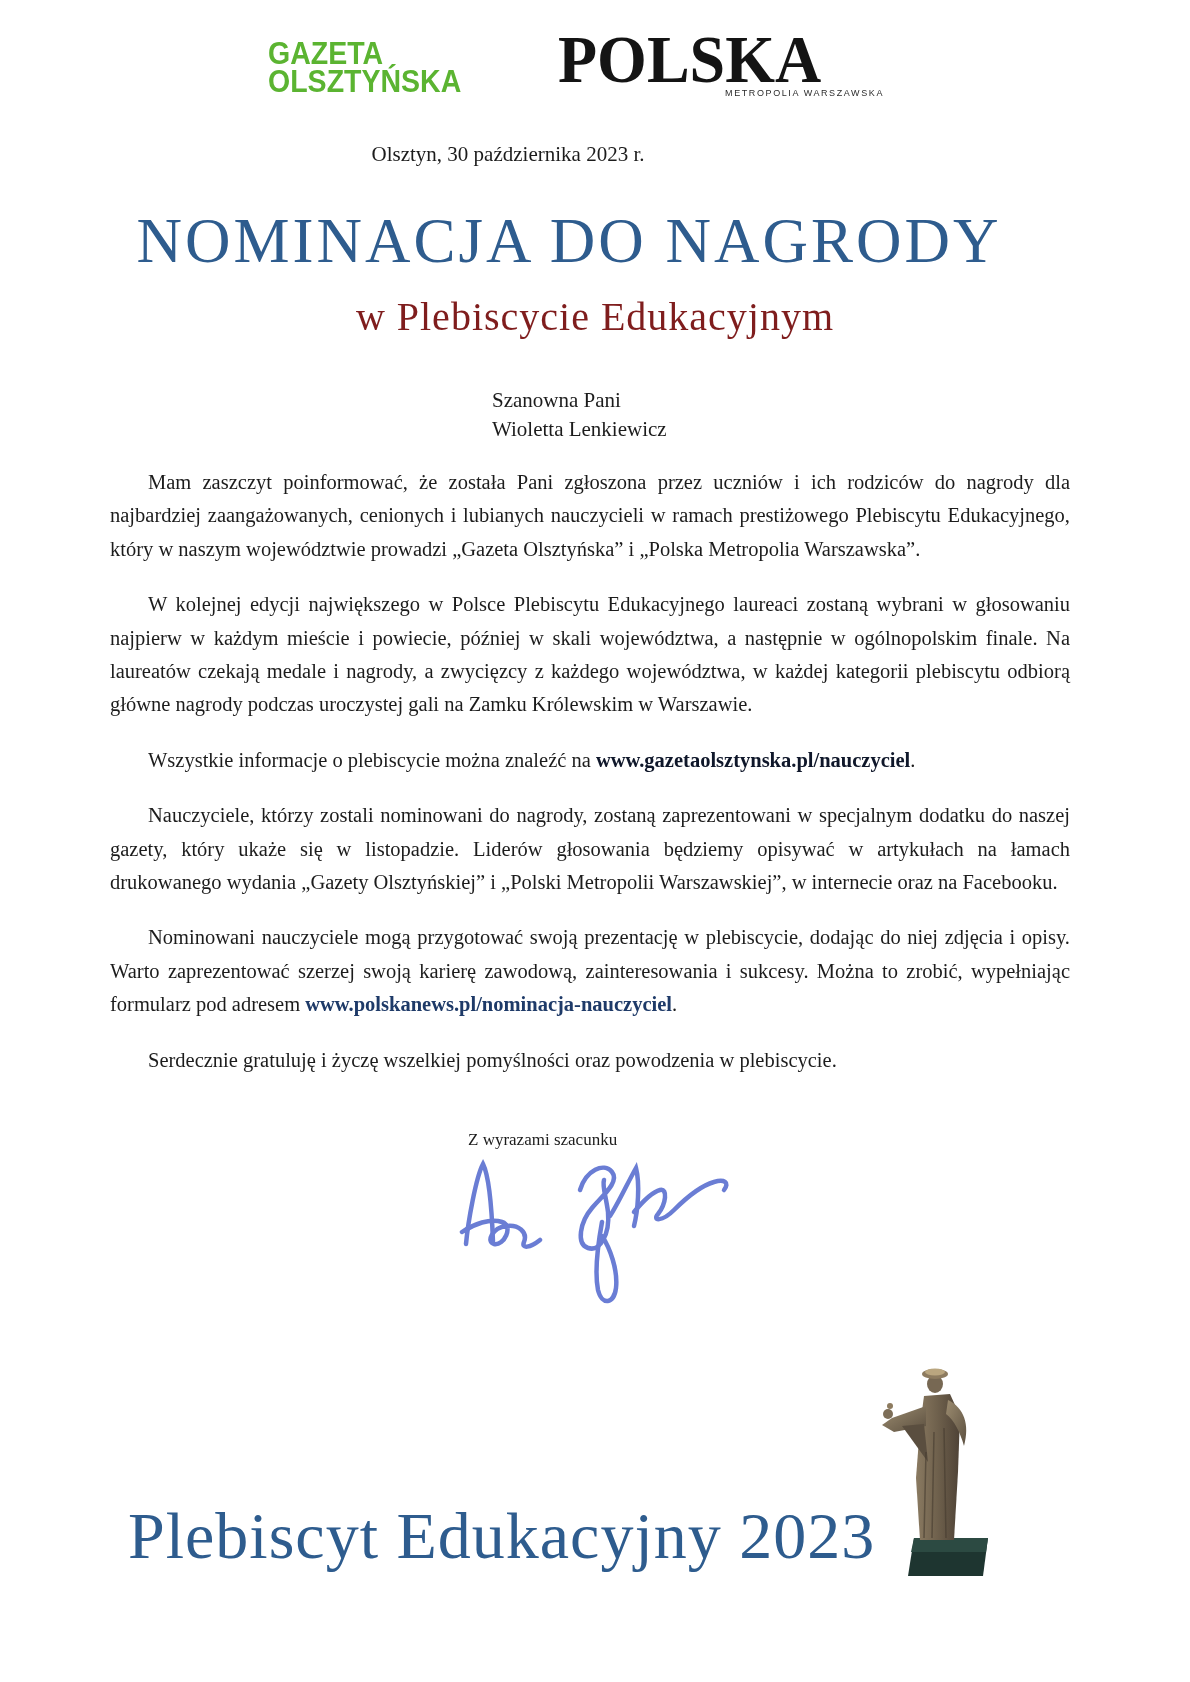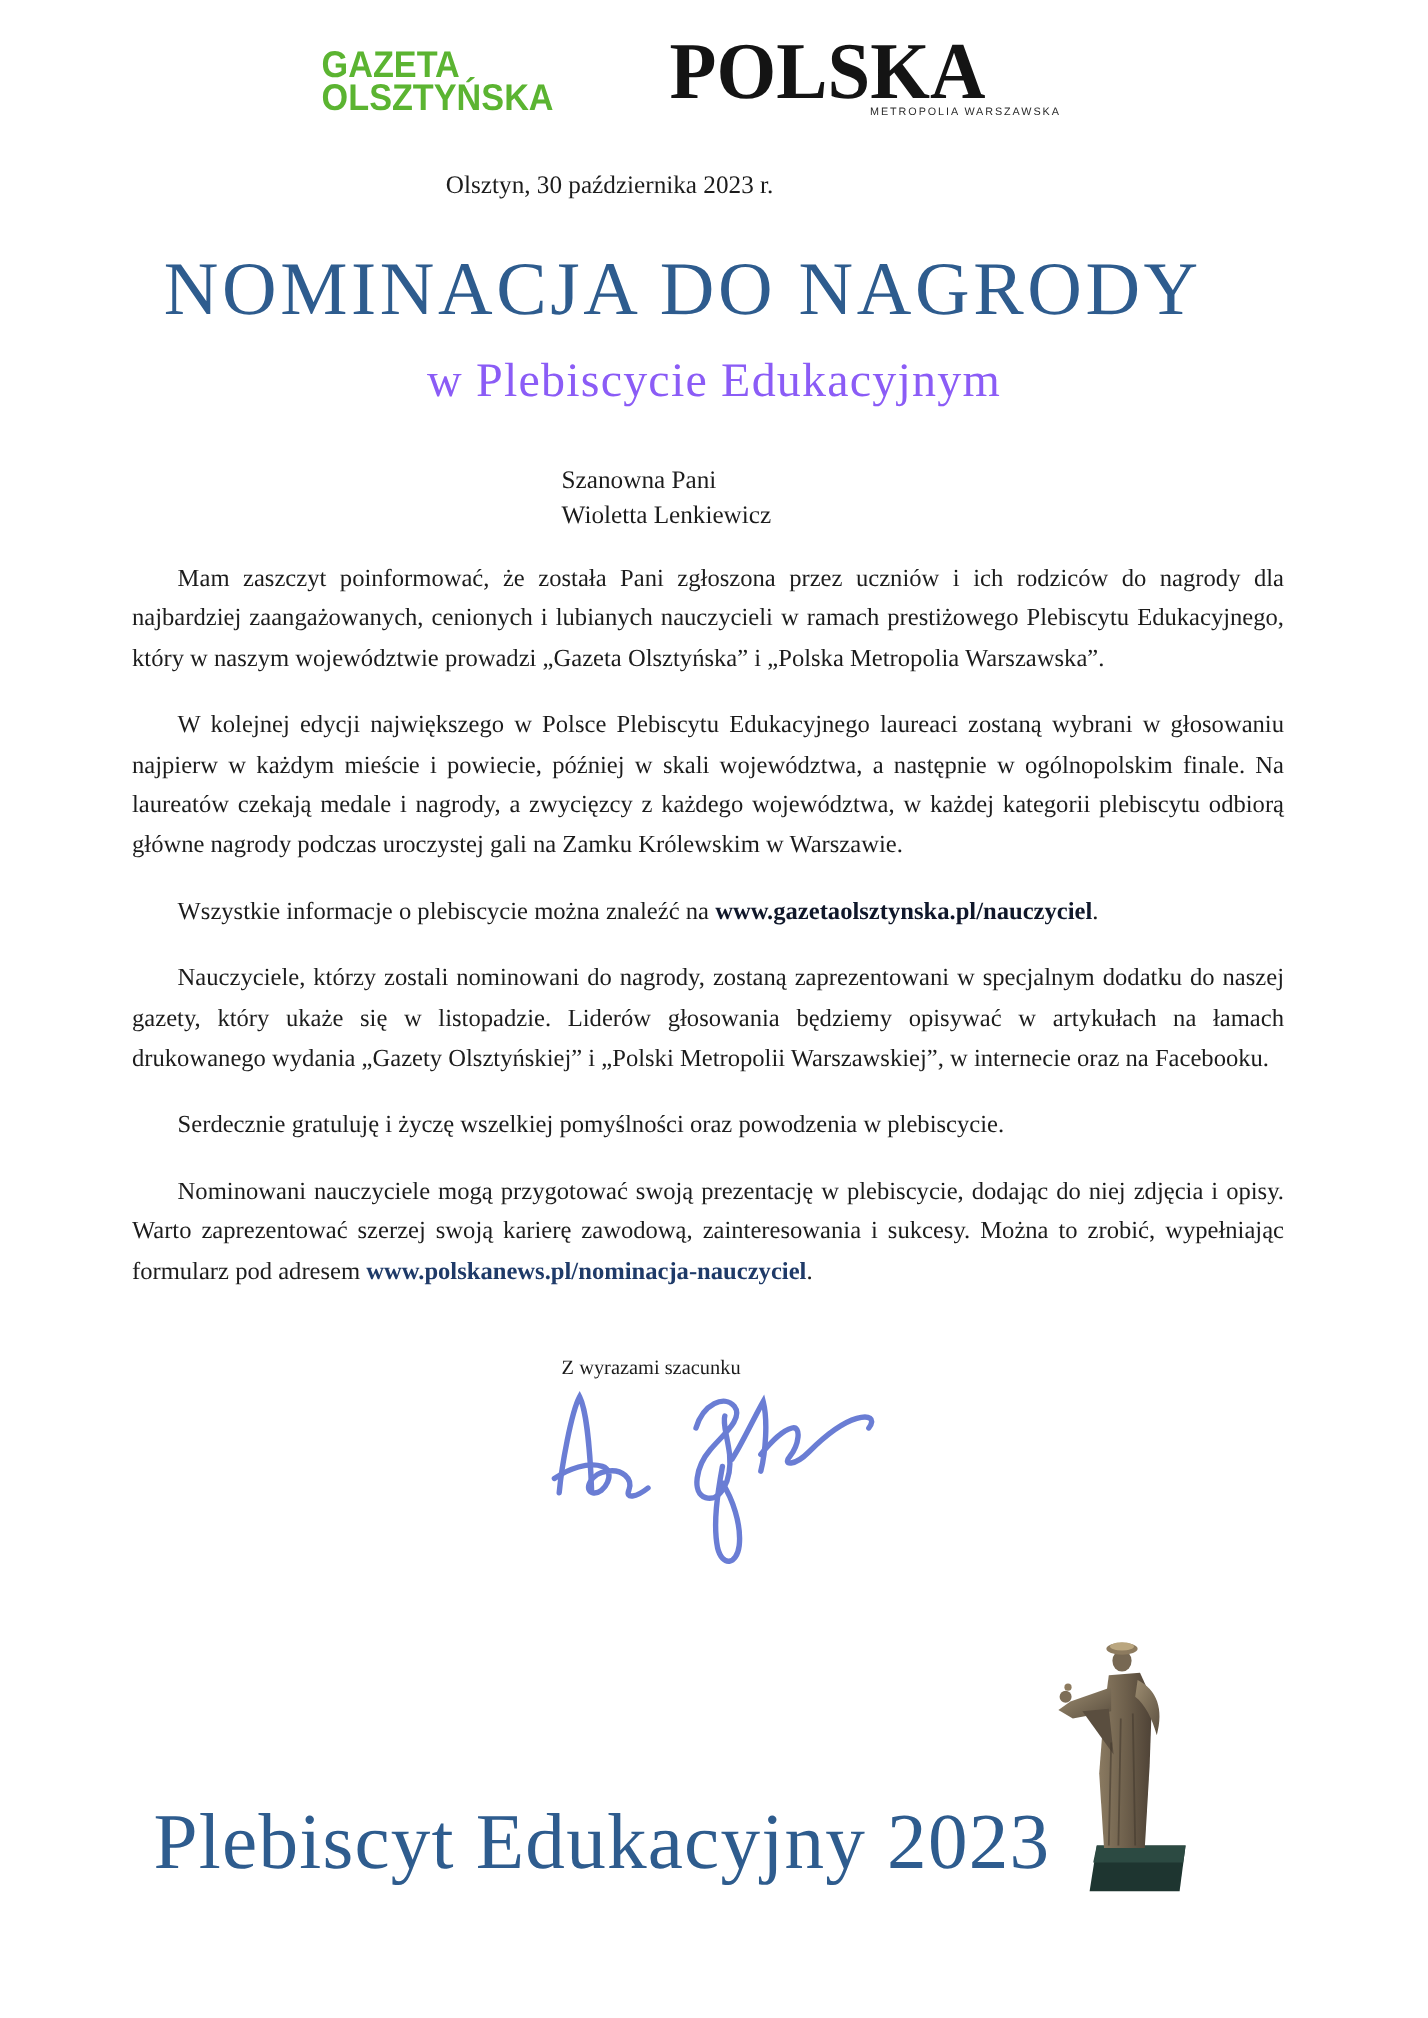--- a/index.html
+++ b/index.html
@@ -47,21 +47,21 @@
     text-align:center;font-weight:normal;
     font-size:63px;letter-spacing:3px;
   }
   .title-sub{
     position:absolute;left:0;top:293px;width:1190px;margin:0;
     text-align:center;font-weight:normal;
     font-size:40px;letter-spacing:1px;
   }
   
   .recipient{
-    position:absolute;left:468px;top:386px;
+    position:absolute;left:492px;top:386px;
     font-size:21px;line-height:29px;
   }
   
   .body{
     position:absolute;left:110px;top:466px;width:960px;
     font-size:20.5px;line-height:33.4px;
     text-align:justify;
   }
   .body p{margin:0 0 22px 0;text-indent:38px;}
   .weblink{
@@ -96,38 +96,38 @@
   </div>
 
   <div class="logo-polska" style="color:#141414;">
     <span class="polska-word">POLSKA</span>
     <span class="polska-sub">METROPOLIA WARSZAWSKA</span>
   </div>
 
   <div class="dateline">Olsztyn, 30 października 2023 r.</div>
 
   <h1 class="title-main" style="color:#2e5c8e;">NOMINACJA DO NAGRODY</h1>
-  <h2 class="title-sub" style="color:#8b5cf6;">w Plebiscycie Edukacyjnym</h2>
+  <h2 class="title-sub" style="color:#7f1d1d;">w Plebiscycie Edukacyjnym</h2>
 
   <div class="recipient">
     <div>Szanowna Pani</div>
     <div>Wioletta Lenkiewicz</div>
   </div>
 
   <div class="body">
     <p>Mam zaszczyt poinformować, że została Pani zgłoszona przez uczniów i ich rodziców do nagrody dla najbardziej zaangażowanych, cenionych i lubianych nauczycieli w ramach prestiżowego Plebiscytu Edukacyjnego, który w naszym województwie prowadzi „Gazeta Olsztyńska” i „Polska Metropolia Warszawska”.</p>
     <p>W kolejnej edycji największego w Polsce Plebiscytu Edukacyjnego laureaci zostaną wybrani w głosowaniu najpierw w każdym mieście i powiecie, później w skali województwa, a następnie w ogólnopolskim finale. Na laureatów czekają medale i nagrody, a zwycięzcy z każdego województwa, w każdej kategorii plebiscytu odbiorą główne nagrody podczas uroczystej gali na Zamku Królewskim w Warszawie.</p>
     <p>
       <span>Wszystkie informacje o plebiscycie można znaleźć na </span><a class="weblink" style="color:#0f172a;">www.gazetaolsztynska.pl/nauczyciel</a><span>.</span>
     </p>
     <p>Nauczyciele, którzy zostali nominowani do nagrody, zostaną zaprezentowani w specjalnym dodatku do naszej gazety, który ukaże się w listopadzie. Liderów głosowania będziemy opisywać w artykułach na łamach drukowanego wydania „Gazety Olsztyńskiej” i „Polski Metropolii Warszawskiej”, w internecie oraz na Facebooku.</p>
-    <p>Serdecznie gratuluję i życzę wszelkiej pomyślności oraz powodzenia w plebiscycie.</p>
     <p>
       <span>Nominowani nauczyciele mogą przygotować swoją prezentację w plebiscycie, dodając do niej zdjęcia i opisy. Warto zaprezentować szerzej swoją karierę zawodową, zainteresowania i sukcesy. Można to zrobić, wypełniając formularz pod adresem </span><a class="weblink" style="color:#1e3a68;">www.polskanews.pl/nominacja-nauczyciel</a><span>.</span>
     </p>
+    <p>Serdecznie gratuluję i życzę wszelkiej pomyślności oraz powodzenia w plebiscycie.</p>
   </div>
 
   <div class="valediction">Z wyrazami szacunku</div>
 
   <svg class="signature-svg" width="290" height="165" viewBox="0 0 290 165" fill="none">
     <g stroke="#5a6fd0" stroke-width="4.5" stroke-linecap="round" fill="none" opacity="0.9">
 
       <path d="M14 92 C16 70 24 25 31 12 C37 24 40 62 41 90"></path>
       <path d="M10 80 C22 72 38 66 50 70 C62 74 52 94 42 92 C34 90 40 76 54 74 C66 72 76 80 72 90 C69 97 78 96 88 88"></path>
 

